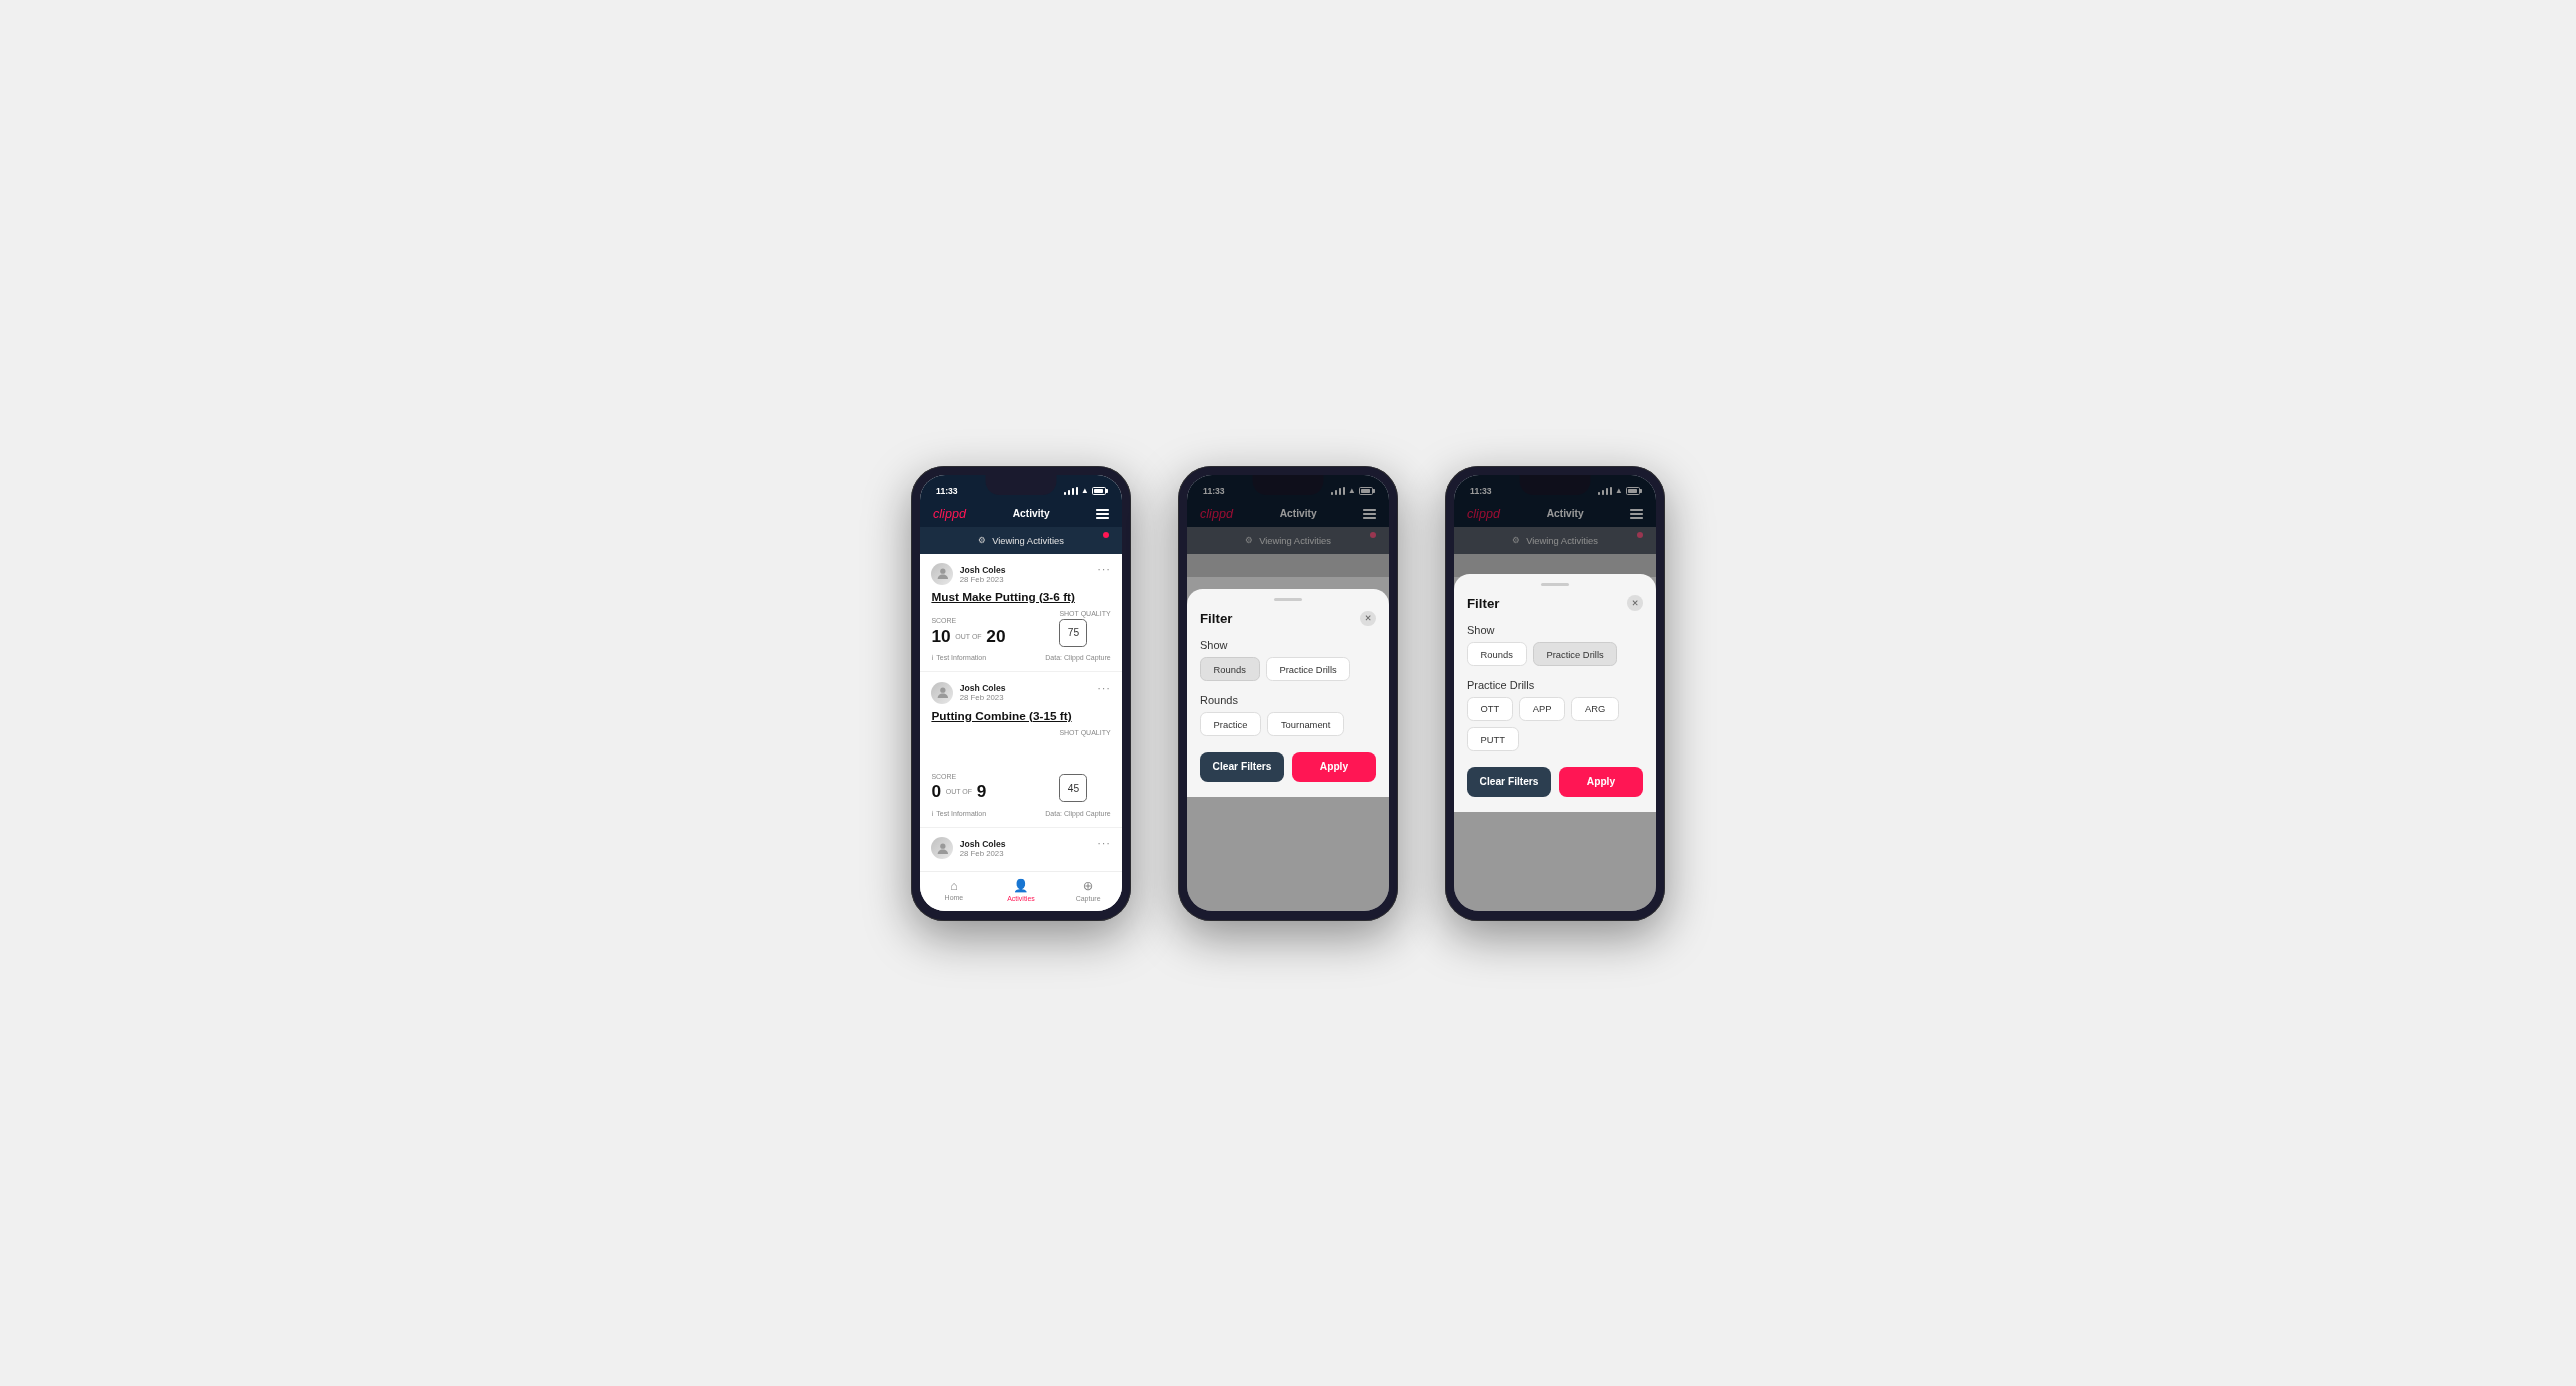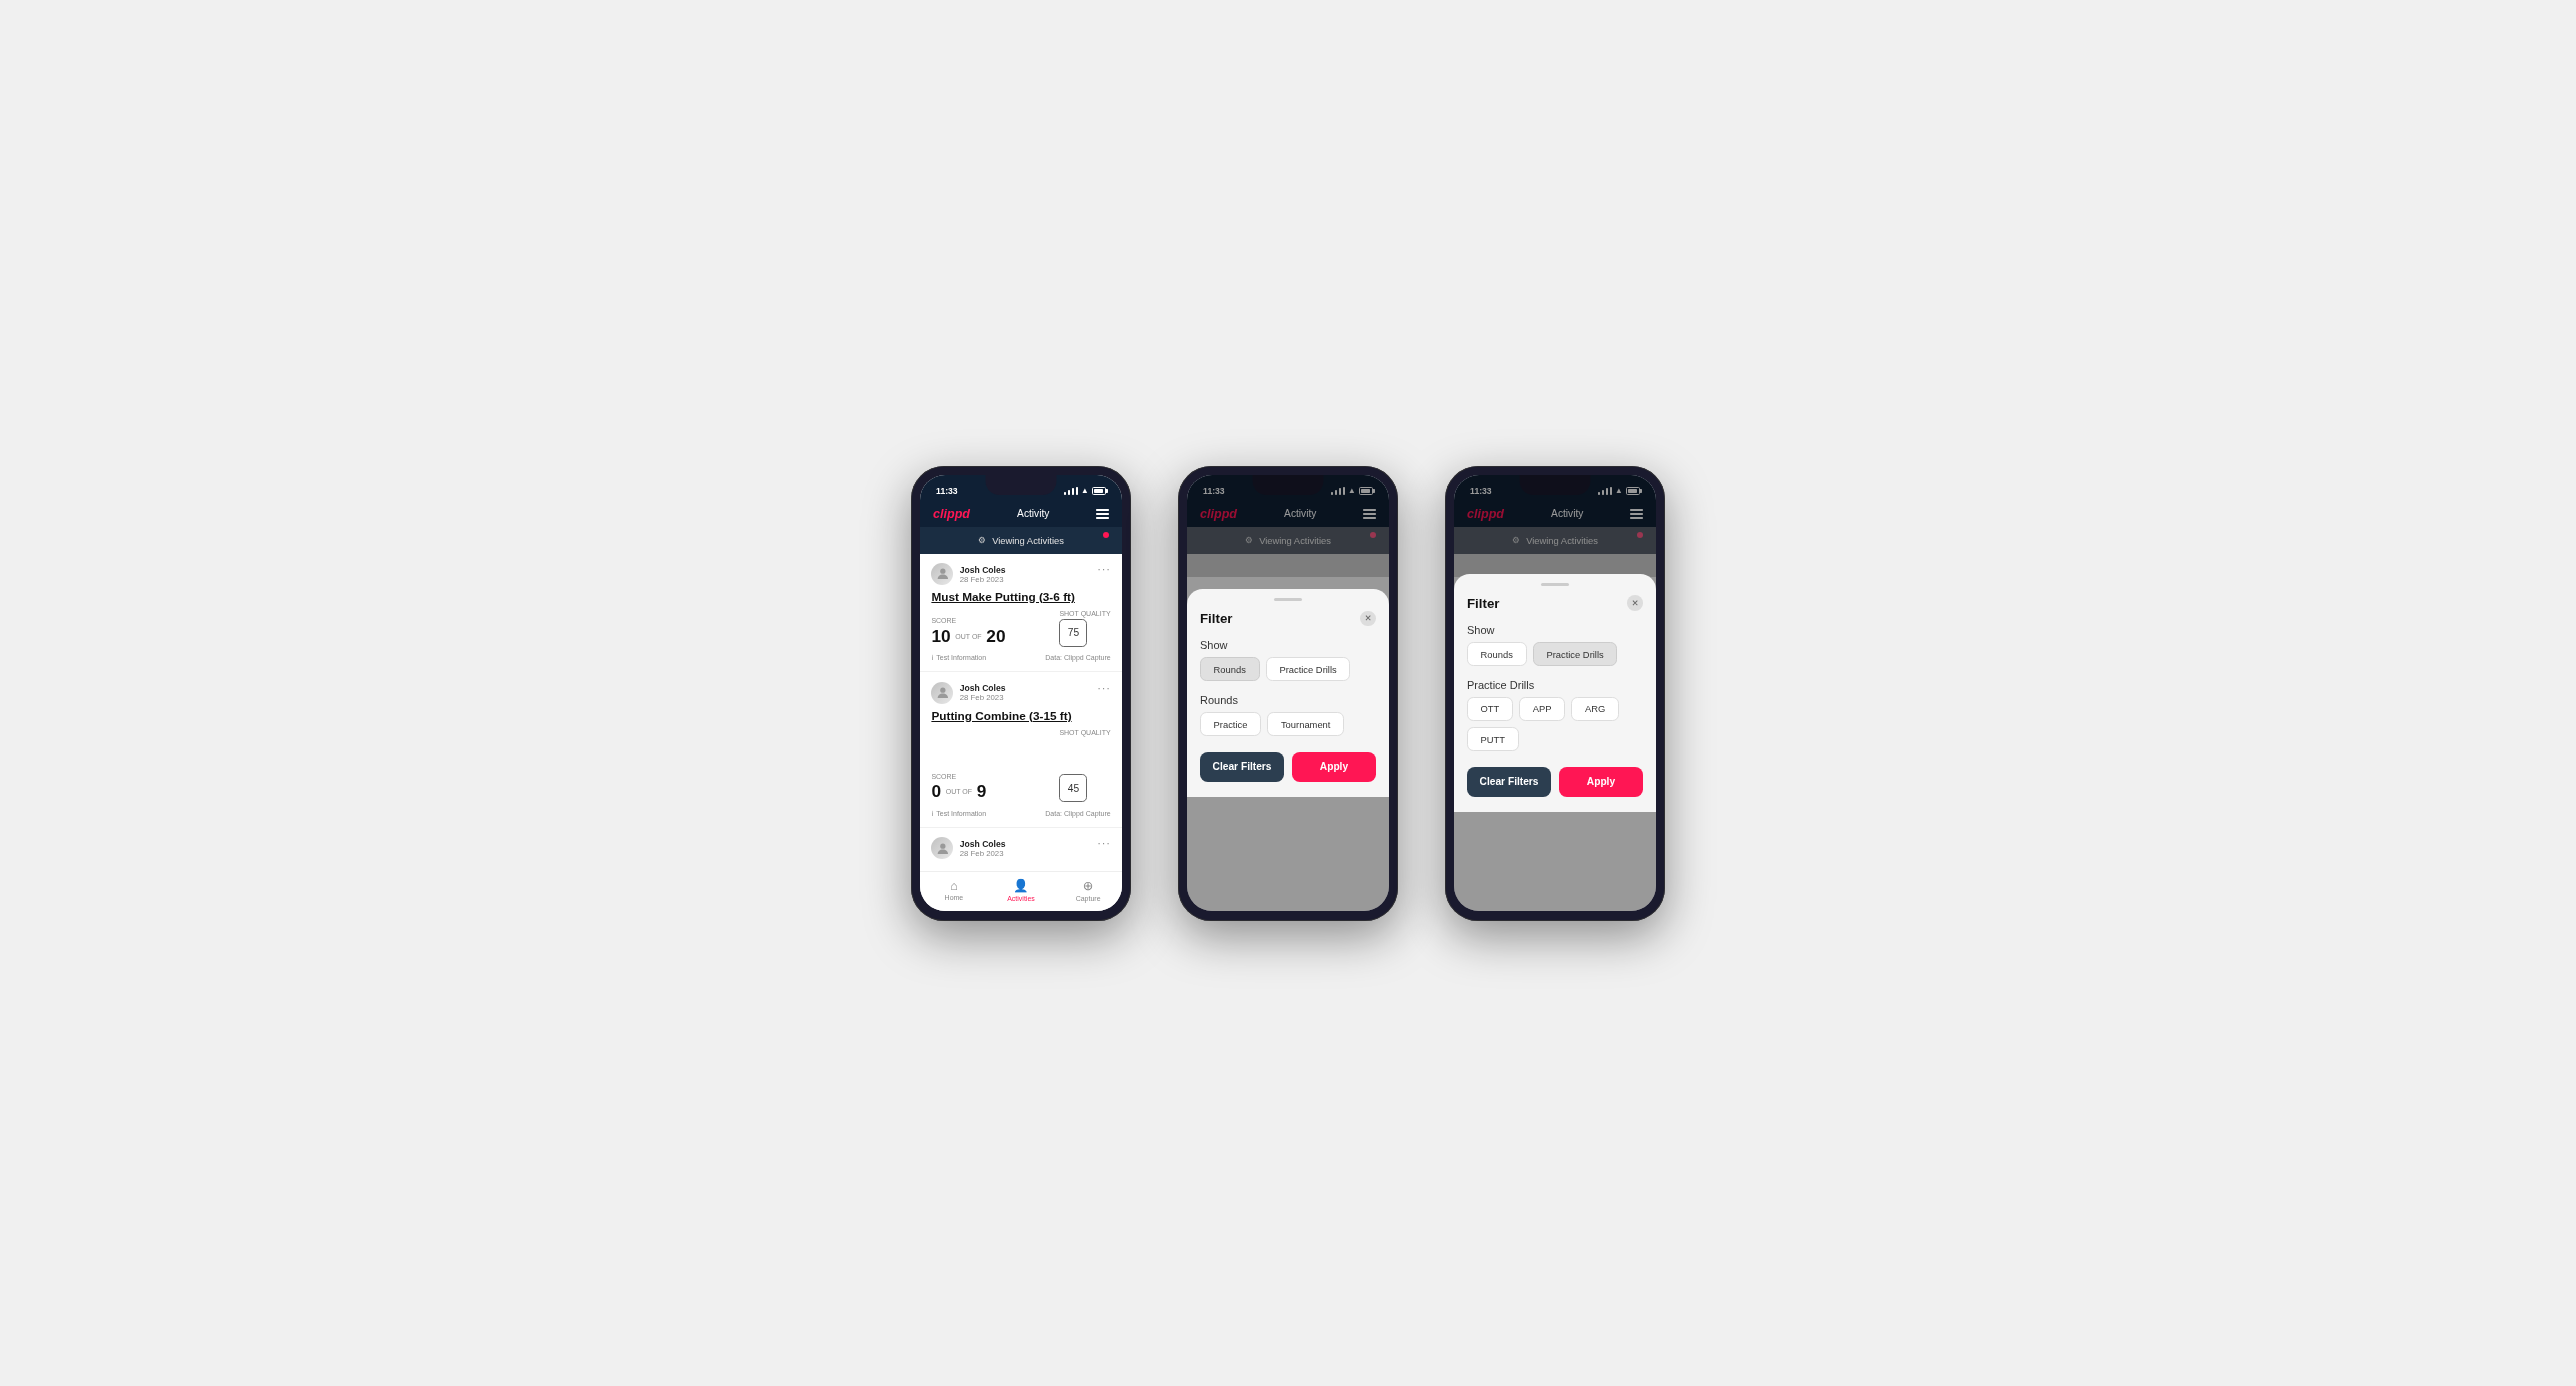--- a/index.html
+++ b/index.html
@@ -120,27 +120,27 @@
       background: #0f2035;
       display: flex;
       justify-content: space-between;
       align-items: center;
       padding: 6.3px 12.6px;
       flex-shrink: 0;
     }
     .logo {
       color: #ff1654;
       font-size: 12.6px;
-      font-weight: 700;
+      font-weight: 400;
       font-style: italic;
     }
     .nav-title {
       color: #fff;
       font-size: 10.2px;
-      font-weight: 400;
+      font-weight: 700;
     }
     .hamburger {
       color: #fff;
       font-size: 11px;
       display: flex;
       flex-direction: column;
       gap: 2.4px;
     }
     .hamburger span {
       display: block;

